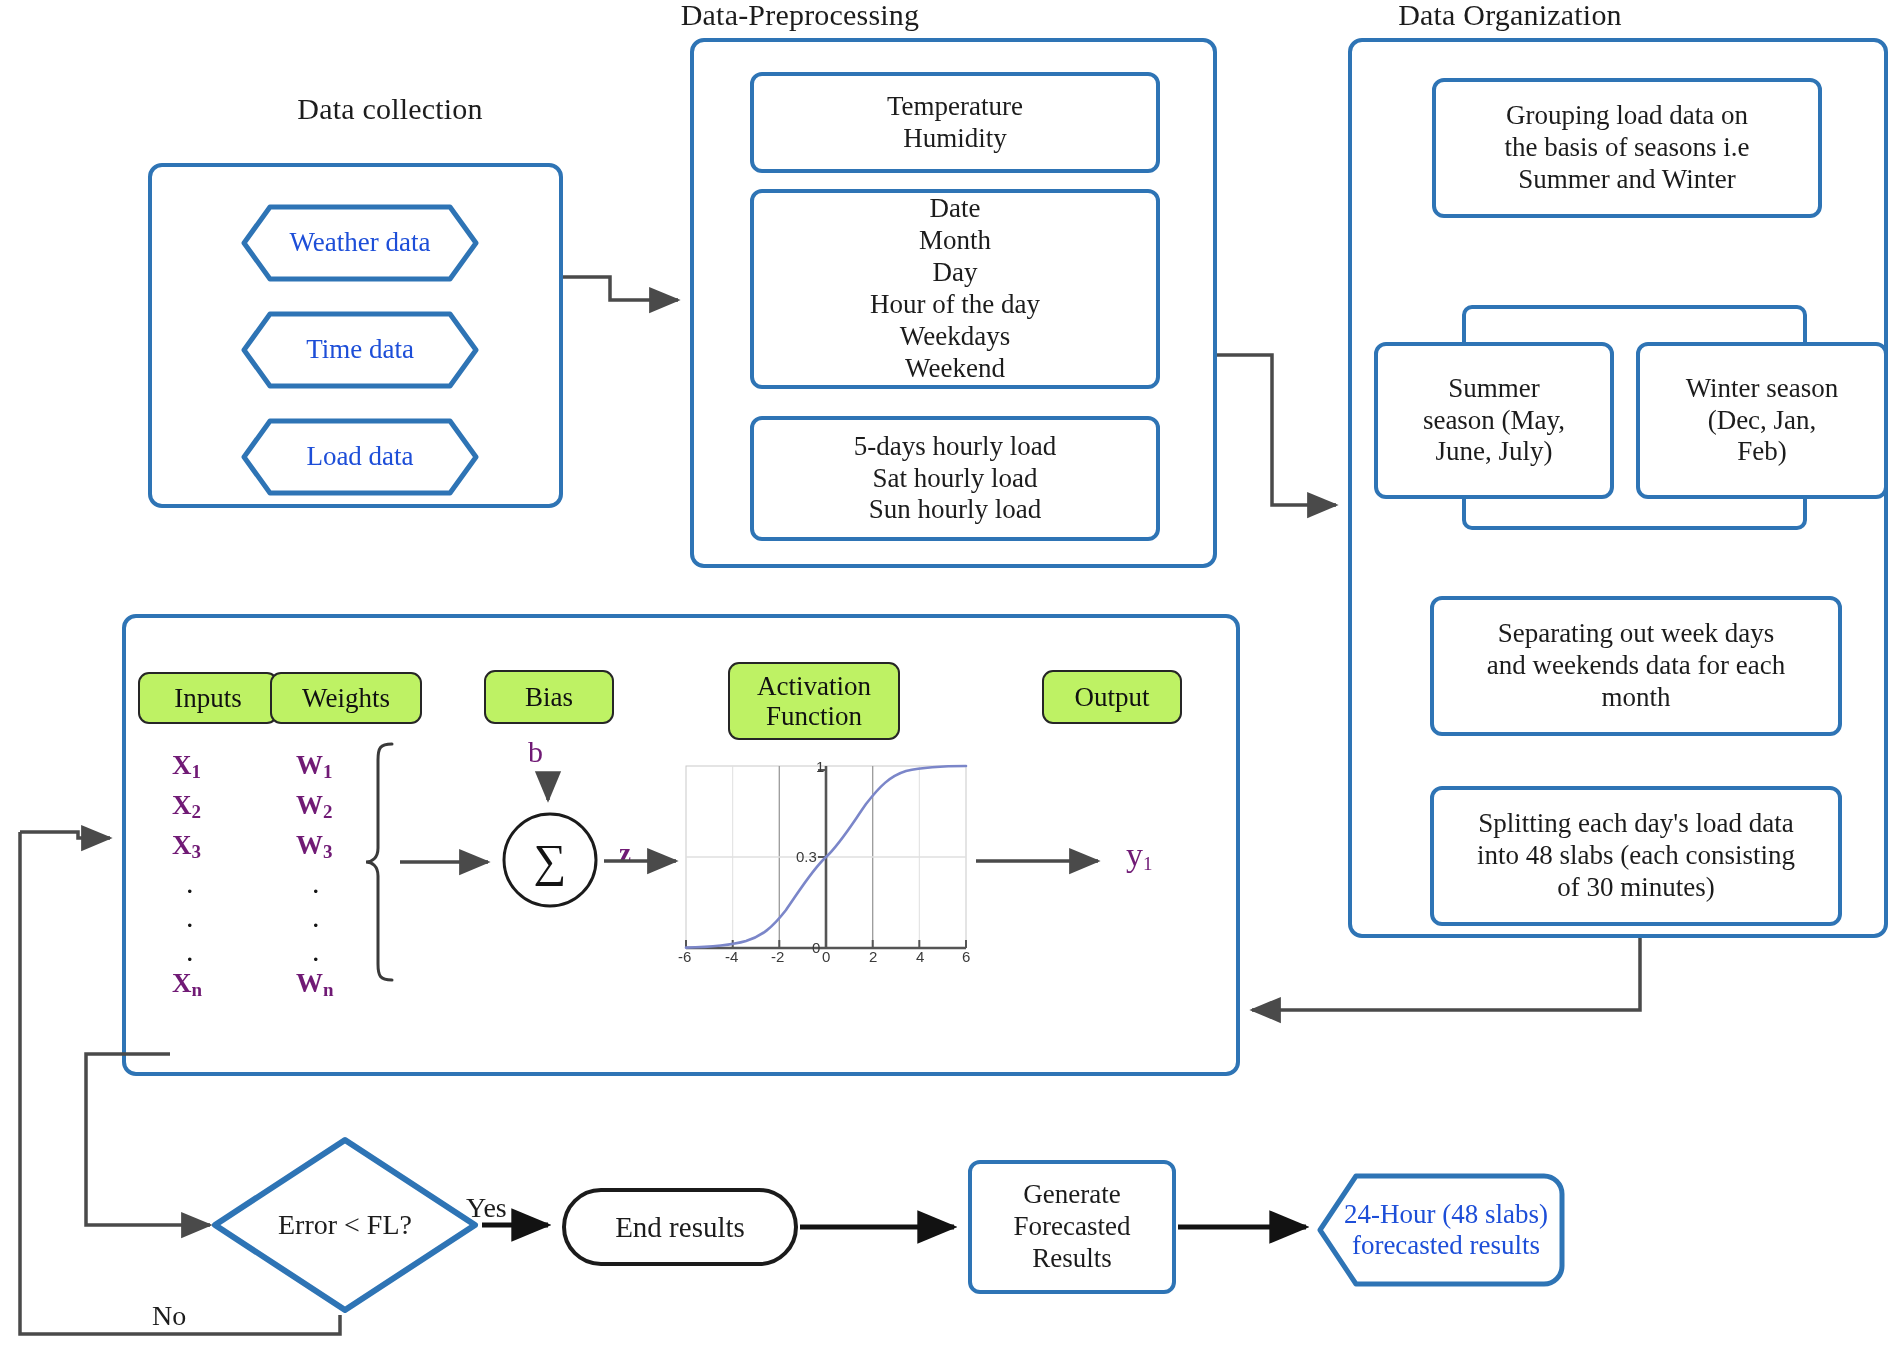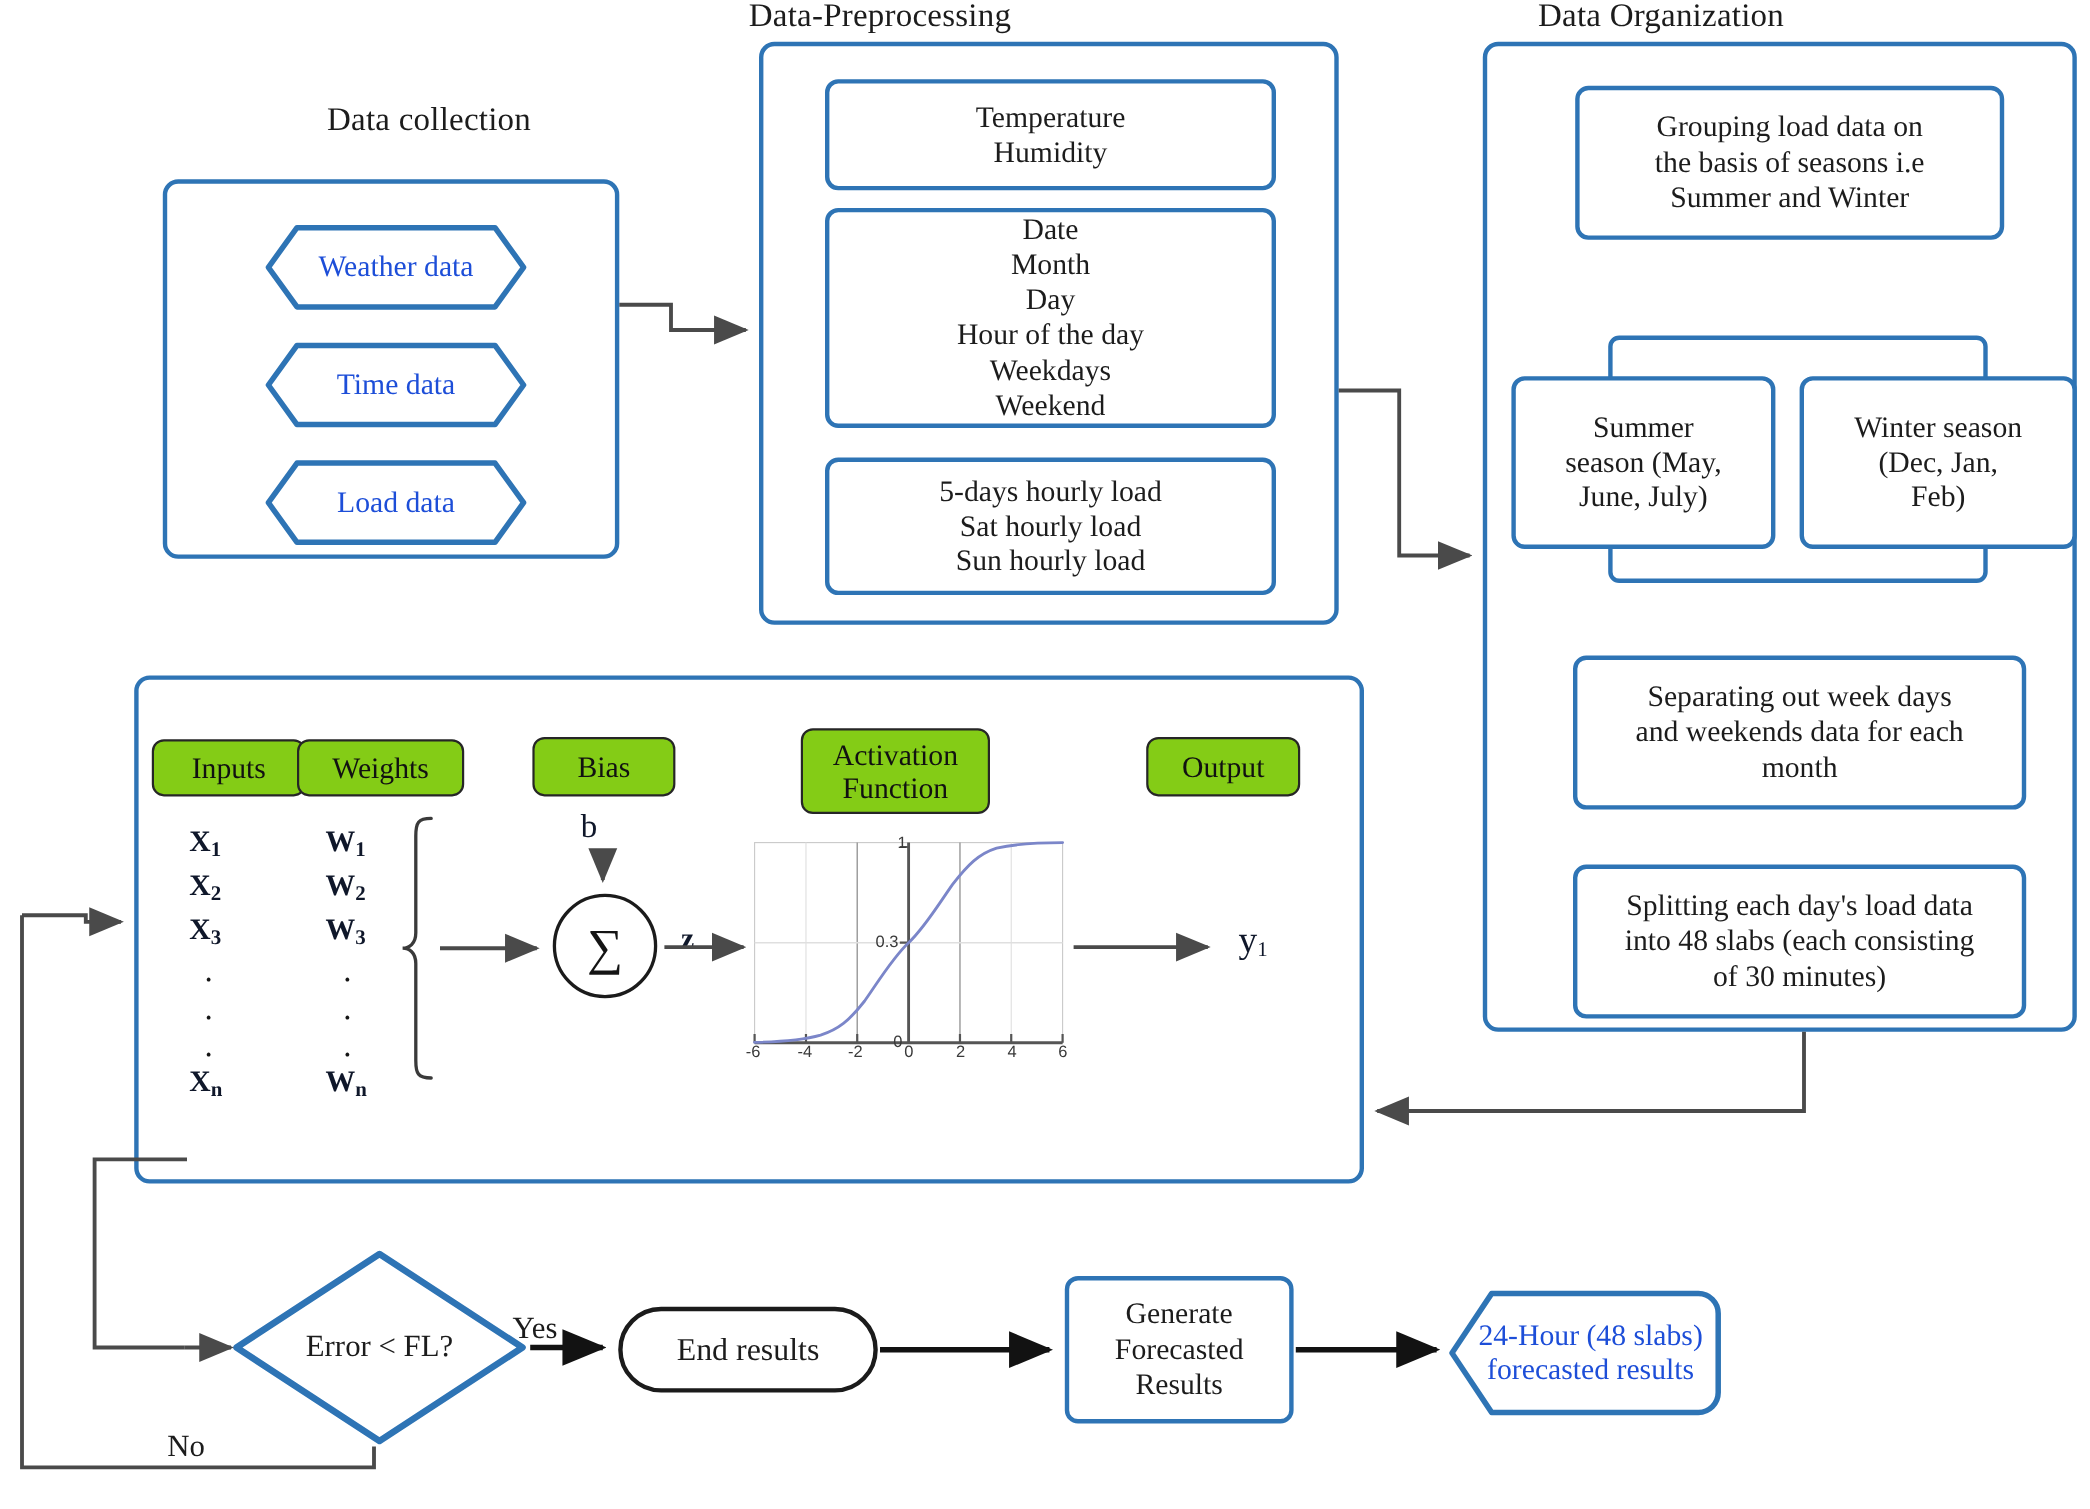--- a/index.html
+++ b/index.html
@@ -50,21 +50,21 @@
     color: #1c1c1c;
     padding: 4px 8px;
   }
   .blue-box .lines { width: 100%; }
 
   
   .chip {
     border: 2.5px solid #262626;
     border-radius: 11px;
     box-sizing: border-box;
-    background: #84cc16;
+    background: #bef264;
     display: flex;
     align-items: center;
     justify-content: center;
     text-align: center;
     font-size: 27px;
     line-height: 1.12;
     color: #111;
   }
 
   
@@ -76,21 +76,21 @@
     display: flex;
     align-items: center;
     justify-content: center;
     font-size: 29px;
     color: #1c1c1c;
   }
 
   
   .mtext {
     font-size: 27px;
-    color: #0f172a;
+    color: #701a75;
     white-space: nowrap;
   }
   .mtext b { font-weight: 700; }
   .sub { font-size: 19px; vertical-align: -0.22em; }
 
   .dot {
     font-size: 30px;
     line-height: 1;
     color: #141414;
   }

